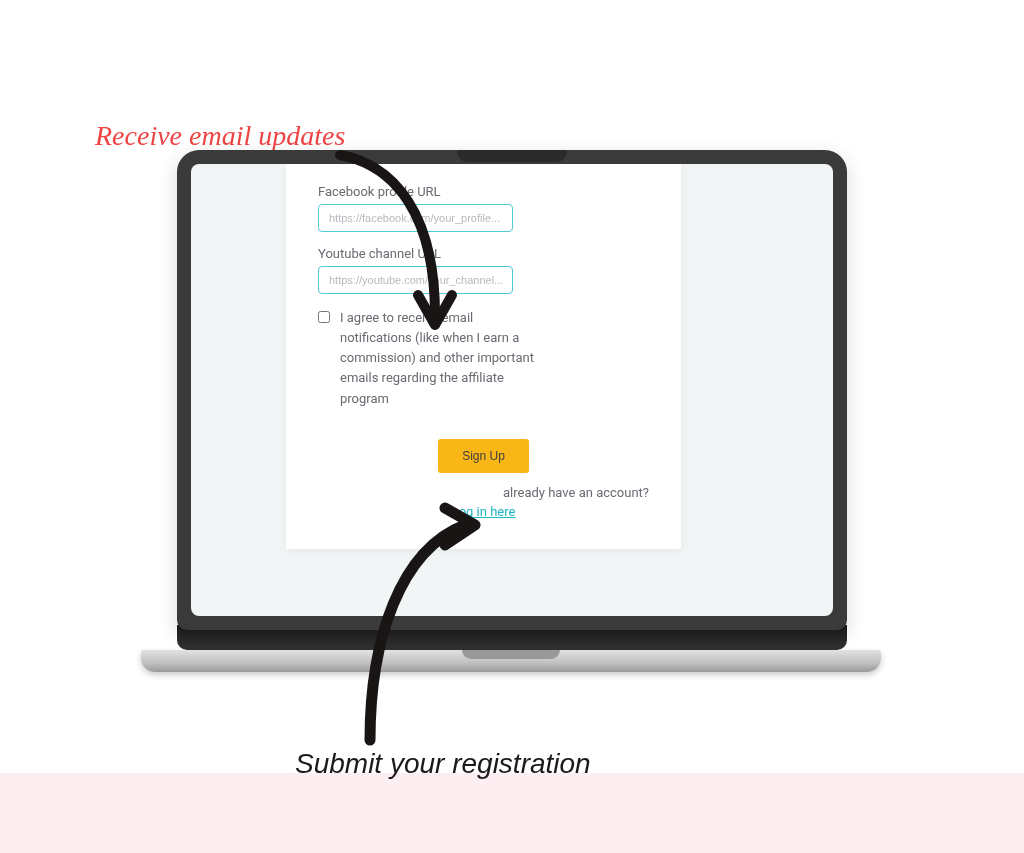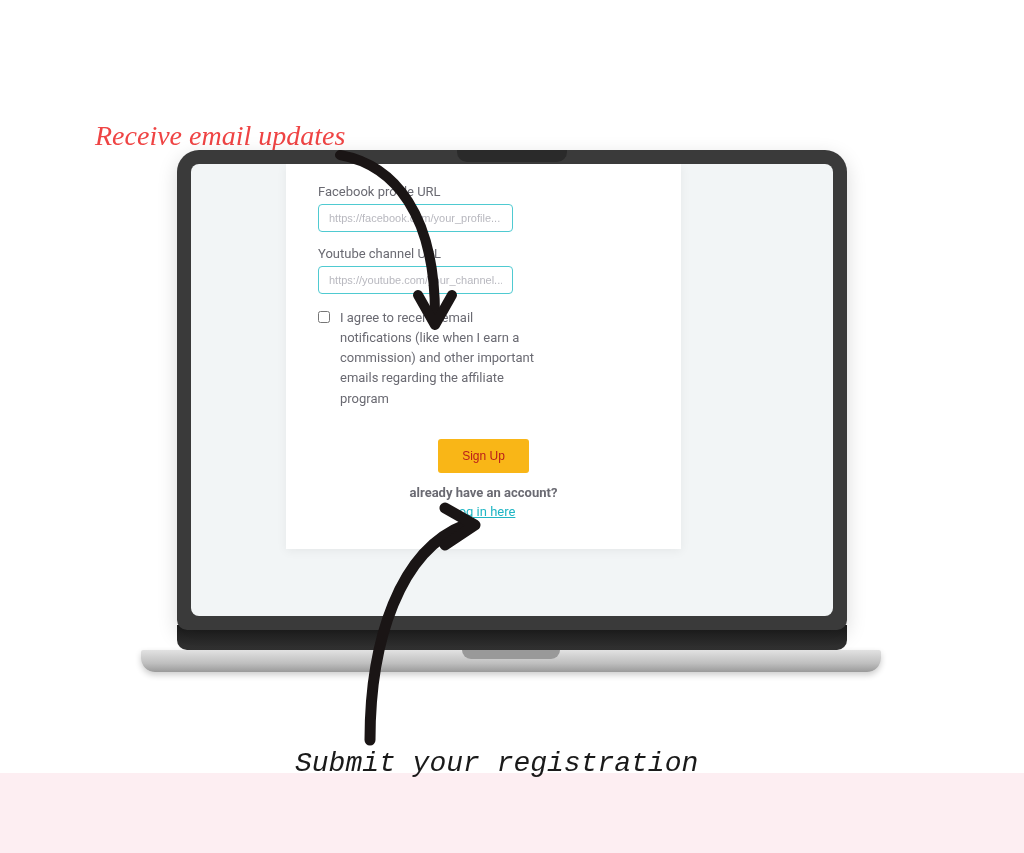--- a/index.html
+++ b/index.html
@@ -26,21 +26,21 @@
       font-family: "Brush Script MT", cursive;
       font-style: italic;
       font-size: 28px;
       color: #ef4444;
       font-weight: 500;
     }
     .annotation-bottom {
       position: absolute;
       top: 748px;
       left: 295px;
-      font-family: Liberation Mono, monospace;
+      font-family: Liberation Sans, sans-serif;
       font-style: italic;
       font-size: 28px;
       color: #1a1a1a;
       font-weight: 500;
     }
     .arrow-top {
       position: absolute;
       top: 145px;
       left: 330px;
       width: 130px;
@@ -161,33 +161,32 @@
     .checkbox-label {
       font-size: 13px;
       color: #6a6a72;
       line-height: 1.55;
       max-width: 205px;
     }
     .signup-btn {
       display: block;
       margin: 30px auto 0;
       background: #f9b617;
-      color: #b91c1c;
+      color: #404040;
       border: none;
       padding: 10px 24px;
       font-size: 12px;
       border-radius: 3px;
       cursor: pointer;
     }
     .account-text {
-      text-align: center;
+      text-align: right;
       margin-top: 12px;
       font-size: 13px;
       color: #6a6a72;
-      font-weight: bold;
     }
     .login-link {
       display: block;
       text-align: center;
       margin-top: 4px;
       font-size: 13px;
       color: #1fb6c4;
       text-decoration: underline;
       cursor: pointer;
     }

